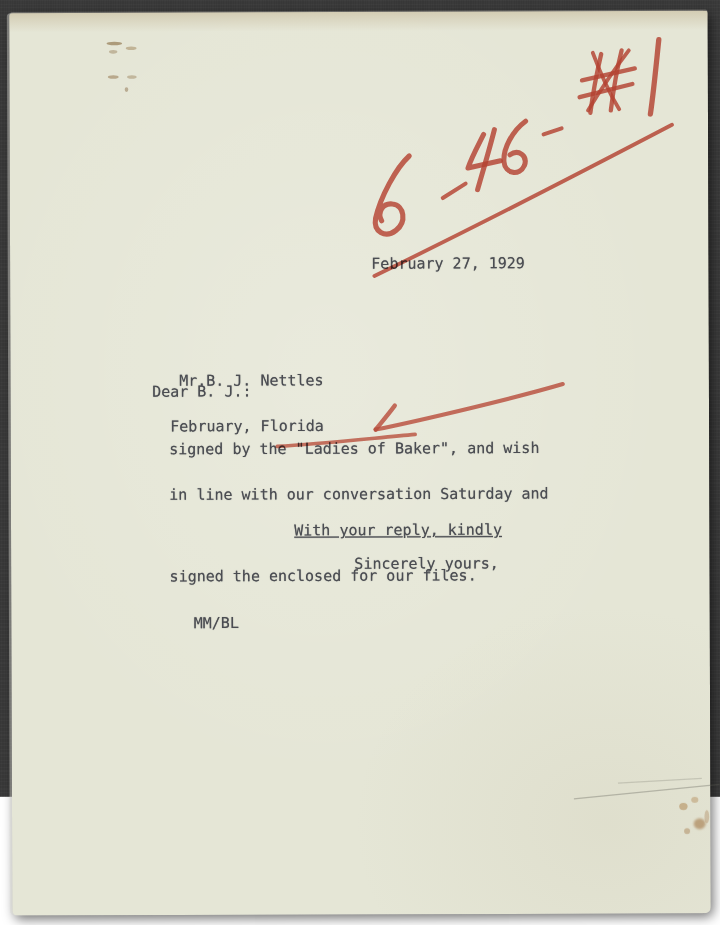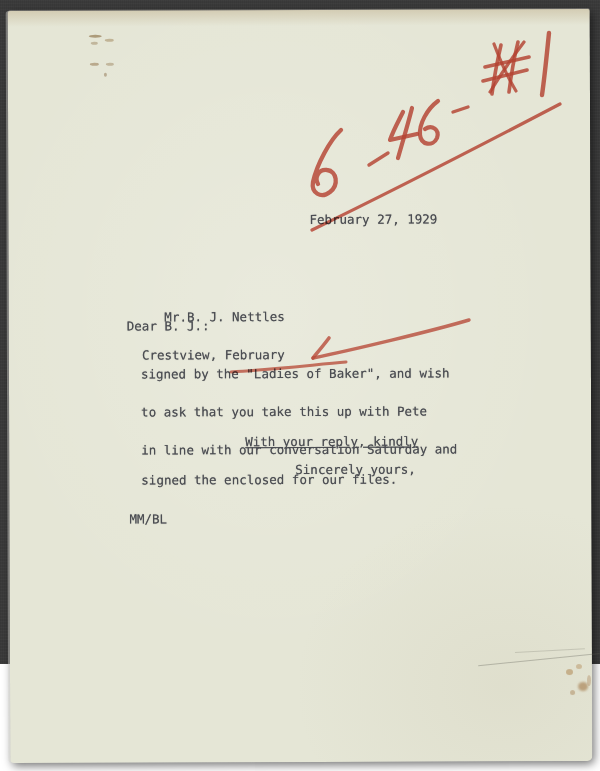--- a/index.html
+++ b/index.html
@@ -54,21 +54,21 @@
     color: #4b4d52;
     white-space: pre;
     text-shadow: 0 0 0.7px rgba(72,74,80,0.7);
   }
   .typed-date      { left: 301px; top: 204px; }
   .typed-address   { left: 133px; top: 276px; text-align: right; }
   .typed-salutation{ left: 118px; top: 310px; }
   .typed-body1     { left: 132px; top: 333px; }
   .typed-body2     { left: 132px; top: 401px; }
   .typed-closing   { left: 286px; top: 454px; text-align: center; }
-  .typed-initials  { left: 120px; top: 503px; text-align: center; }
+  .typed-initials  { left: 152px; top: 503px; text-align: center; }
   .indent-92  { padding-left: 92px; }
   .indent-104 { padding-left: 104px; text-decoration: underline; }
   .red-marks {
     position: absolute;
     left: 0; top: 0;
     width: 600px;
     height: 771px;
     pointer-events: none;
     mix-blend-mode: multiply;
     filter: blur(0.4px);
@@ -127,28 +127,27 @@
     <div class="stain stain-br3"></div>
     <div class="stain stain-br4"></div>
     <div class="stain stain-br5"></div>
     <div class="crease crease-br"></div>
     <div class="crease crease-br2"></div>
 
     <div class="typed typed-date">February 27, 1929</div>
 
     <div class="typed typed-address">
       <div>Mr.B. J. Nettles</div>
-      <div>Crestview, February</div>
+      <div>February, Florida</div>
     </div>
 
     <div class="typed typed-salutation">Dear B. J.:</div>
 
     <div class="typed typed-body1">
       <div>signed by the "Ladies of Baker", and wish</div>
-      <div>to ask that you take this up with Pete</div>
       <div>in line with our conversation Saturday and</div>
     </div>
 
     <div class="typed typed-body2">
       <div class="indent-104">With your reply, kindly</div>
       <div>signed the enclosed for our files.</div>
     </div>
 
     <div class="typed typed-closing">Sincerely yours,</div>
 

